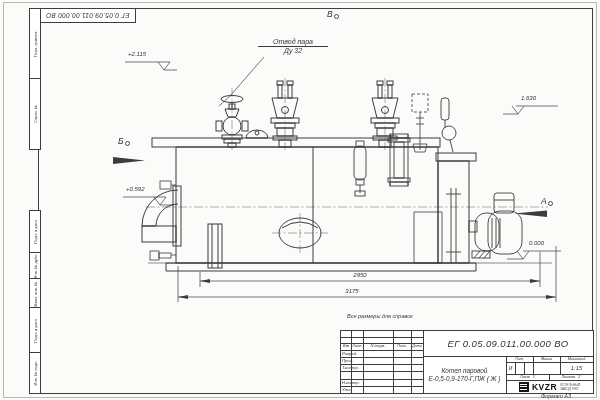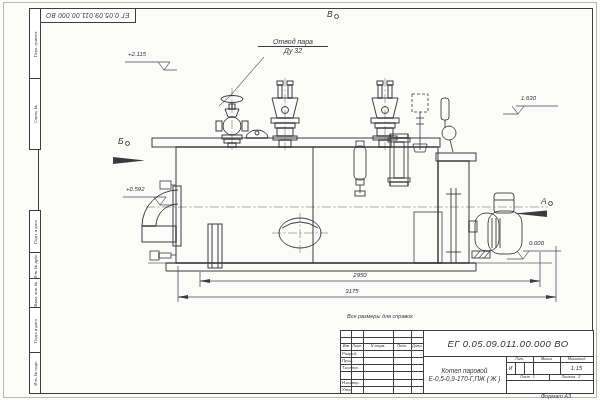--- a/index.html
+++ b/index.html
@@ -333,16 +333,28 @@
 
     <div class="cell" style="left:165px;top:43px;width:43px;height:6px;font-size:3.8px;gap:3px;">
       <span>Лист</span>
       <span>1</span>
     </div>
     <div class="cell" style="left:208px;top:43px;width:44px;height:6px;font-size:3.8px;gap:3px;">
       <span>Листов</span>
       <span>2</span>
     </div>
 
+    <div class="cell" style="left:165px;top:49px;width:87px;height:13px;gap:3px;font-style:normal;">
+      <span class="logo-mark">
+          <i style="top:2px;"></i>
+          <i style="top:4.5px;"></i>
+          <i style="top:7px;"></i>
+        </span>
+      <span style="font-weight:bold;font-size:8.5px;letter-spacing:.5px;color:#111;">KVZR</span>
+      <span style="display:inline-flex;flex-direction:column;align-items:flex-start;font-size:3.2px;font-style:italic;color:#555;line-height:4px;">
+        <span>КОТЕЛЬНЫЙ</span>
+        <span>ЗАВОД РЭП</span>
+      </span>
+    </div>
   </div>
 
   <div class="fmt">Формат А3</div>
 </div>
 
 </body></html>

